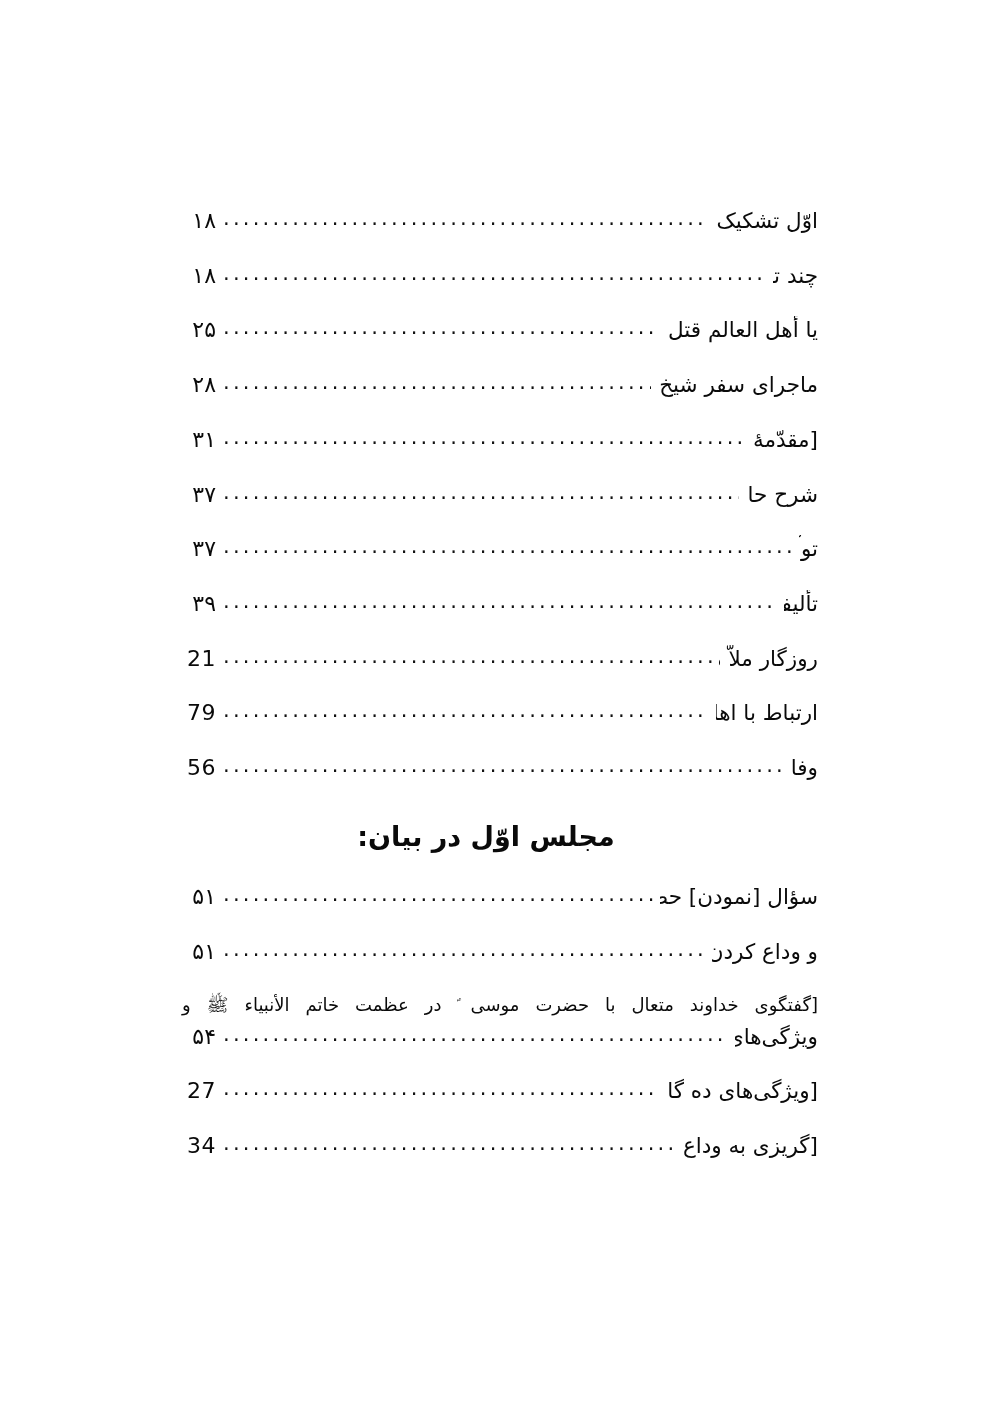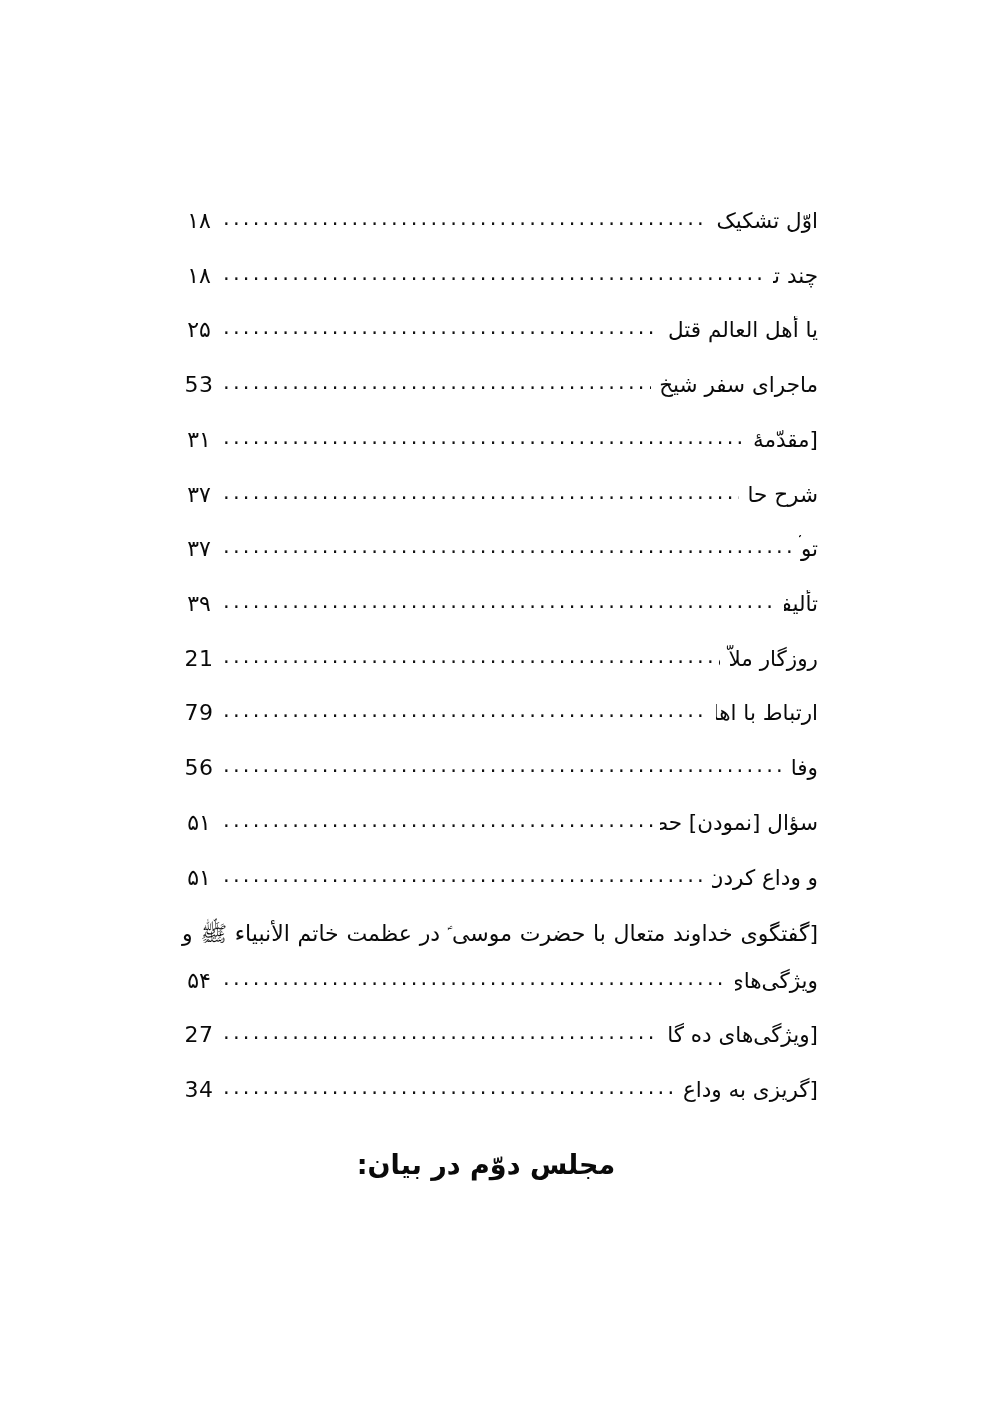--- a/index.html
+++ b/index.html
@@ -64,39 +64,39 @@
     text-align: left;
   }
   .entry-leader::before {
     content: "........................................................................................................";
     white-space: nowrap;
   }
 
   .entry-page {
     flex: 0 0 auto;
     min-width: 34px;
-    text-align: center;
+    text-align: right;
     direction: rtl;
     font-size: 22px;
     letter-spacing: 0.5px;
   }
 
   
   .entry.wrap {
     display: block;
     white-space: normal;
     margin-bottom: 24px;
   }
   .entry.wrap .wrap-line1 {
     display: block;
     text-align: justify;
     text-align-last: justify;
-    font-size: 22px;
+    font-size: 18px;
     line-height: 1.5;
-    margin-bottom: 16px;
+    margin-bottom: 4px;
   }
   .entry.wrap .wrap-line2 {
     display: flex;
     flex-direction: row;
     align-items: baseline;
     width: 100%;
     white-space: nowrap;
   }
 
   
@@ -129,21 +129,21 @@
         <span class="entry-page">۱۸</span>
       </div>
       <div class="entry">
         <span class="entry-title">یا أهل العالم قتل الحسین ؑ بکربلا عطشاناً</span>
         <span class="entry-leader"></span>
         <span class="entry-page">۲۵</span>
       </div>
       <div class="entry">
         <span class="entry-title">ماجرای سفر شیخ جعفر شوشتری ؒ به ایران</span>
         <span class="entry-leader"></span>
-        <span class="entry-page">53</span>
+        <span class="entry-page">۲۸</span>
       </div>
       <div class="entry">
         <span class="entry-title">[مقدّمهٔ مؤلّف]</span>
         <span class="entry-leader"></span>
         <span class="entry-page">۳۱</span>
       </div>
       <div class="entry">
         <span class="entry-title">شرح حال مؤلّف</span>
         <span class="entry-leader"></span>
         <span class="entry-page">۳۷</span>
@@ -166,20 +166,21 @@
       <div class="entry">
         <span class="entry-title">ارتباط با اهل علم و ادب</span>
         <span class="entry-leader"></span>
         <span class="entry-page">79</span>
       </div>
       <div class="entry">
         <span class="entry-title">وفات</span>
         <span class="entry-leader"></span>
         <span class="entry-page">56</span>
       </div>
+      <div class="section-heading">مجلس اوّل در بیان:</div>
       <div class="entry">
         <span class="entry-title">سؤال [نمودن] حضرت موسی ؑ از پروردگار</span>
         <span class="entry-leader"></span>
         <span class="entry-page">۵۱</span>
       </div>
       <div class="entry">
         <span class="entry-title">و وداع کردن مظلوم کربلا</span>
         <span class="entry-leader"></span>
         <span class="entry-page">۵۱</span>
       </div>
@@ -194,15 +195,14 @@
       <div class="entry">
         <span class="entry-title">[ویژگی‌های ده گانهٔ امّت پیامبر اکرم ﷺ]</span>
         <span class="entry-leader"></span>
         <span class="entry-page">27</span>
       </div>
       <div class="entry">
         <span class="entry-title">[گریزی به وداع کردن مظلوم کربلا]</span>
         <span class="entry-leader"></span>
         <span class="entry-page">34</span>
       </div>
-      <div class="section-heading second">مجلس دوّم در بیان:</div>
     </div>
 </div>
 
 </body></html>

